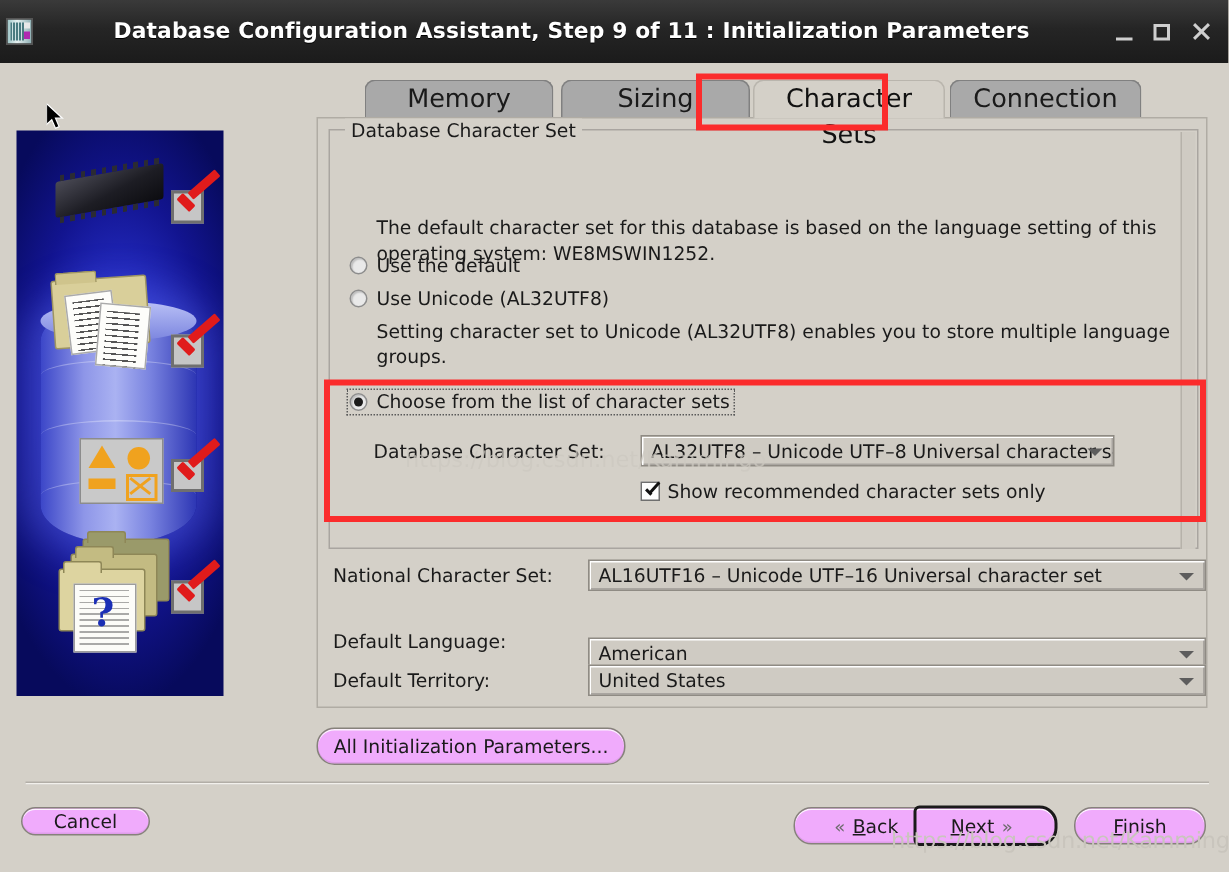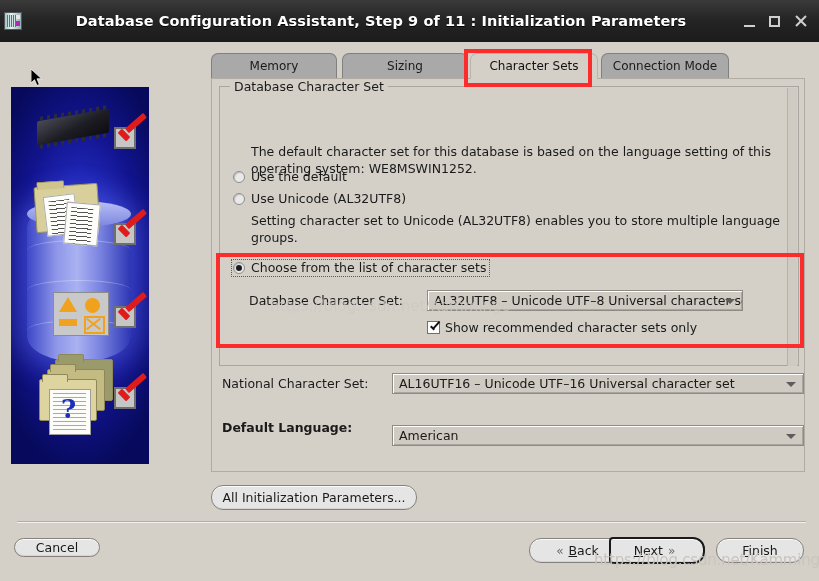--- a/index.html
+++ b/index.html
@@ -137,22 +137,23 @@
   }
 
   .cursor{position:absolute;left:31px;top:69px;width:13px;height:18px;}
   .cursor svg{display:block;}
 
   
   .tabstrip{position:absolute;left:211px;top:53px;width:594px;height:26px;}
   .tab{
     position:absolute;top:0;height:25px;line-height:24px;text-align:center;
     background:#a9a9a9;border:1px solid #808080;border-bottom:none;
-    border-radius:7px 7px 0 0;color:#1a1a1a;font-size:12px;box-sizing:border-box;
+    border-radius:7px 7px 0 0;color:#1a1a1a;font-size:17px;box-sizing:border-box;
     cursor:pointer;
+    margin-left:32px;
   }
   .tab.sel{background:#d4d0c8;border-color:#b9b5ad;color:#111;z-index:3;height:26px;}
   .t-mem{left:0;width:126px;}
   .t-siz{left:131px;width:126px;}
   .t-chr{left:259px;width:128px;}
   .t-con{left:390px;width:128px;background:#a9a9a9;}
 
   
   .redbox{position:absolute;border:4px solid #fb2c2c;box-sizing:border-box;pointer-events:none;z-index:20;}
   .redbox-tab{left:464px;top:49px;width:128px;height:38px;}
@@ -212,21 +213,21 @@
   .checkbox.on:before{
     content:"";position:absolute;left:2px;top:5px;width:5px;height:2px;background:#111;transform:rotate(45deg);
   }
   .checkbox.on:after{
     content:"";position:absolute;left:4px;top:2px;width:9px;height:2px;background:#111;transform:rotate(-48deg);
   }
   .check-label{margin-left:5px;font-size:12.5px;color:#1a1a1a;}
 
   
   .btn{
-    background:#e5e5e5;border:1px solid #86827b;border-radius:12px;
+    background:#f0abfc;border:1px solid #86827b;border-radius:12px;
     font-size:12.5px;color:#1a1a1a;display:flex;align-items:center;justify-content:center;
     cursor:pointer;box-sizing:border-box;
     box-shadow:inset 0 1px 0 rgba(255,255,255,.85), inset 0 -1px 0 rgba(0,0,0,.07);
   }
   .btn-allinit{position:absolute;left:211px;top:485px;width:206px;height:25px;}
   .divider{position:absolute;left:17px;top:521px;width:789px;height:1px;background:#b2aea7;
     border-bottom:1px solid #f2f0ec;}
   .btn-cancel{position:absolute;left:14px;top:538px;width:86px;height:19px;}
   .btn-help{position:absolute;left:110px;top:538px;width:86px;height:25px;}
   .navgroup{position:absolute;left:529px;top:537px;width:176px;height:27px;}
@@ -368,27 +369,34 @@
 
     <div class="field-row" style="left:10px;top:294px;">
       <div class="field-label" style="width:170px;">National Character Set:</div>
       <div class="combo" style="width:412px;">
         <div class="cval">AL16UTF16 – Unicode UTF–16 Universal character set</div>
         <div class="arrow"></div>
       </div>
     </div>
 
     <div class="field-row" style="left:10px;top:329px;">
-      <div class="field-label" style="width:170px;font-weight:bold;">Default Language:</div>
+      <div class="field-label" style="width:170px;">Default Language:</div>
       <div class="combo" style="width:412px;margin-top:17px;">
         <div class="cval">American</div>
         <div class="arrow"></div>
       </div>
     </div>
 
+    <div class="field-row" style="left:10px;top:364px;">
+      <div class="field-label" style="width:170px;">Default Territory:</div>
+      <div class="combo" style="width:412px;">
+        <div class="cval">United States</div>
+        <div class="arrow"></div>
+      </div>
+    </div>
   </div>
 
   <div class="redbox redbox-tab"></div>
   <div class="redbox redbox-choose"></div>
 
   <div class="btn btn-allinit">All Initialization Parameters...</div>
 
   <div class="divider"></div>
 
   <div class="btn btn-cancel">Cancel</div>

